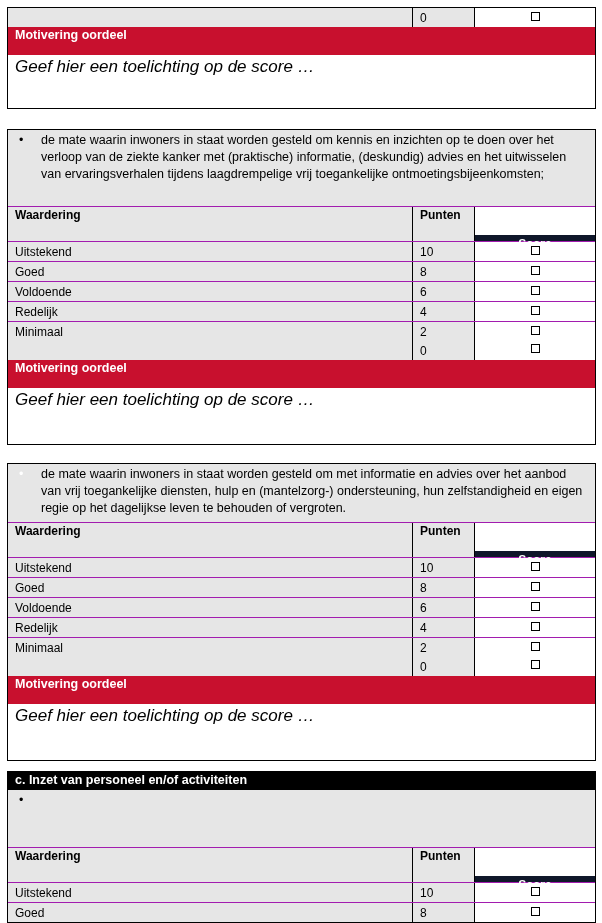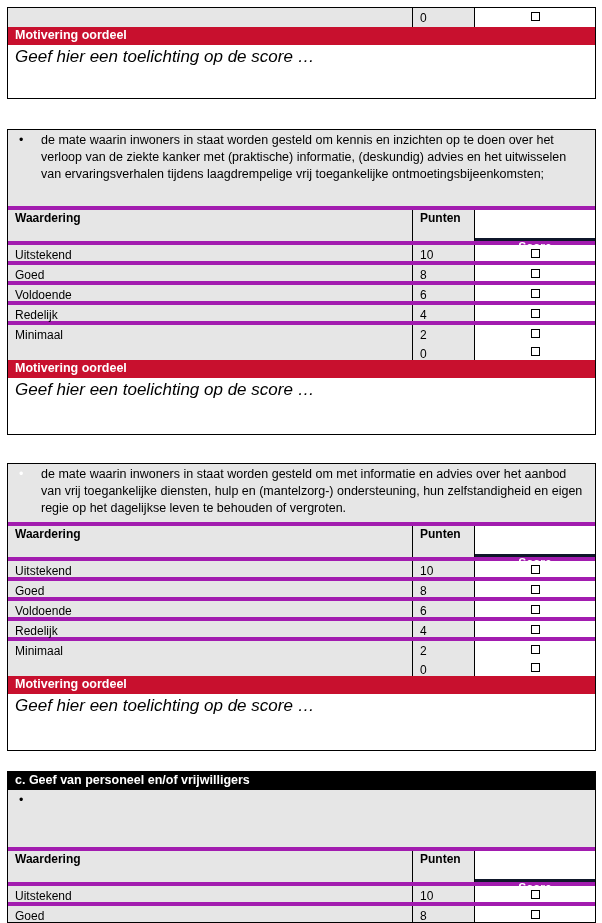--- a/index.html
+++ b/index.html
@@ -1,26 +1,26 @@
 <!DOCTYPE html>
 <html><head>
 <meta charset="utf-8">
 <style>
   html, body { margin:0; padding:0; background:#ffffff; }
   body { width:602px; height:923px; overflow:hidden; position:relative;
          font-family:"Liberation Sans", sans-serif; font-size:12px; color:#000; }
   .blk { position:absolute; left:7px; width:589px; border:1px solid #000; box-sizing:border-box; }
-  .row { display:flex; border-top:4px solid #a21caf; box-sizing:border-box; }
+  .row { display:flex; border-top:1px solid #a21caf; box-sizing:border-box; }
   .row:first-child { border-top:none; }
   .c1 { width:405px; background:#e6e6e6; padding:1px 7px; box-sizing:border-box; border-right:1px solid #000; }
   .c2 { width:62px; background:#e6e6e6; padding:1px 7px; box-sizing:border-box; border-right:1px solid #000; }
   .c3 { flex:1; background:#fff; display:flex; flex-direction:column; align-items:center; }
   .c3.hdr { background:#0f172a; color:#fff; font-weight:bold;margin-top:28px; }
   .box { width:9px; height:9px; border:1px solid #000; display:inline-block; margin:4px 0 3px; box-sizing:border-box; cursor:pointer; }
-  .red { background:#c8102e; color:#fff; font-weight:bold; padding:1px 7px; height:18px; box-sizing:border-box; font-size:12.5px; }
+  .red { background:#c8102e; color:#fff; font-weight:bold; padding:1px 7px; height:28px; box-sizing:border-box; font-size:12.5px; }
   .mot { border-top:none; padding:2px 7px; font-style:italic; font-size:17px; box-sizing:border-box; }
   .bullet { background:#e6e6e6; padding:2px 7px 2px 33px; position:relative; line-height:17px; font-size:12.5px; }
   .bullet .dot { position:absolute; left:11px; top:2px; }
   .bullet .dot.white { color:#fff; }
   .hdrrow .c1, .hdrrow .c2 { font-weight:bold; }
   .sechdr { background:#000; color:#fff; font-weight:bold; padding:1px 7px; font-size:12.5px; height:18px; box-sizing:border-box; }
   .cell { line-height:18px; }
   .points div, .labels div { line-height:19px; }
 </style>
 </head>
@@ -138,21 +138,21 @@
     <div class="c3">
       <span class="box"></span>
       <span class="box" style="margin-top:6px;"></span>
     </div>
   </div>
   <div class="red">Motivering oordeel</div>
   <div class="mot" style="height:56px;">Geef hier een toelichting op de score …</div>
 </div>
 
 <div class="blk" style="top:771px; border-bottom:1px solid #000;">
-  <div class="sechdr">c.  Geef van personeel en/of vrijwilligers</div>
+  <div class="sechdr">c.  Inzet van personeel en/of activiteiten</div>
   <div class="bullet" style="height:53px;">
     <span class="dot">•</span>
   </div>
   <div class="row hdrrow" style="height:35px;">
     <div class="c1">Waardering</div>
     <div class="c2">Punten</div>
     <div class="c3 hdr" style="padding-top:2px;">Score</div>
   </div>
   <div class="row" style="height:20px;">
     <div class="c1 cell">Uitstekend</div>

